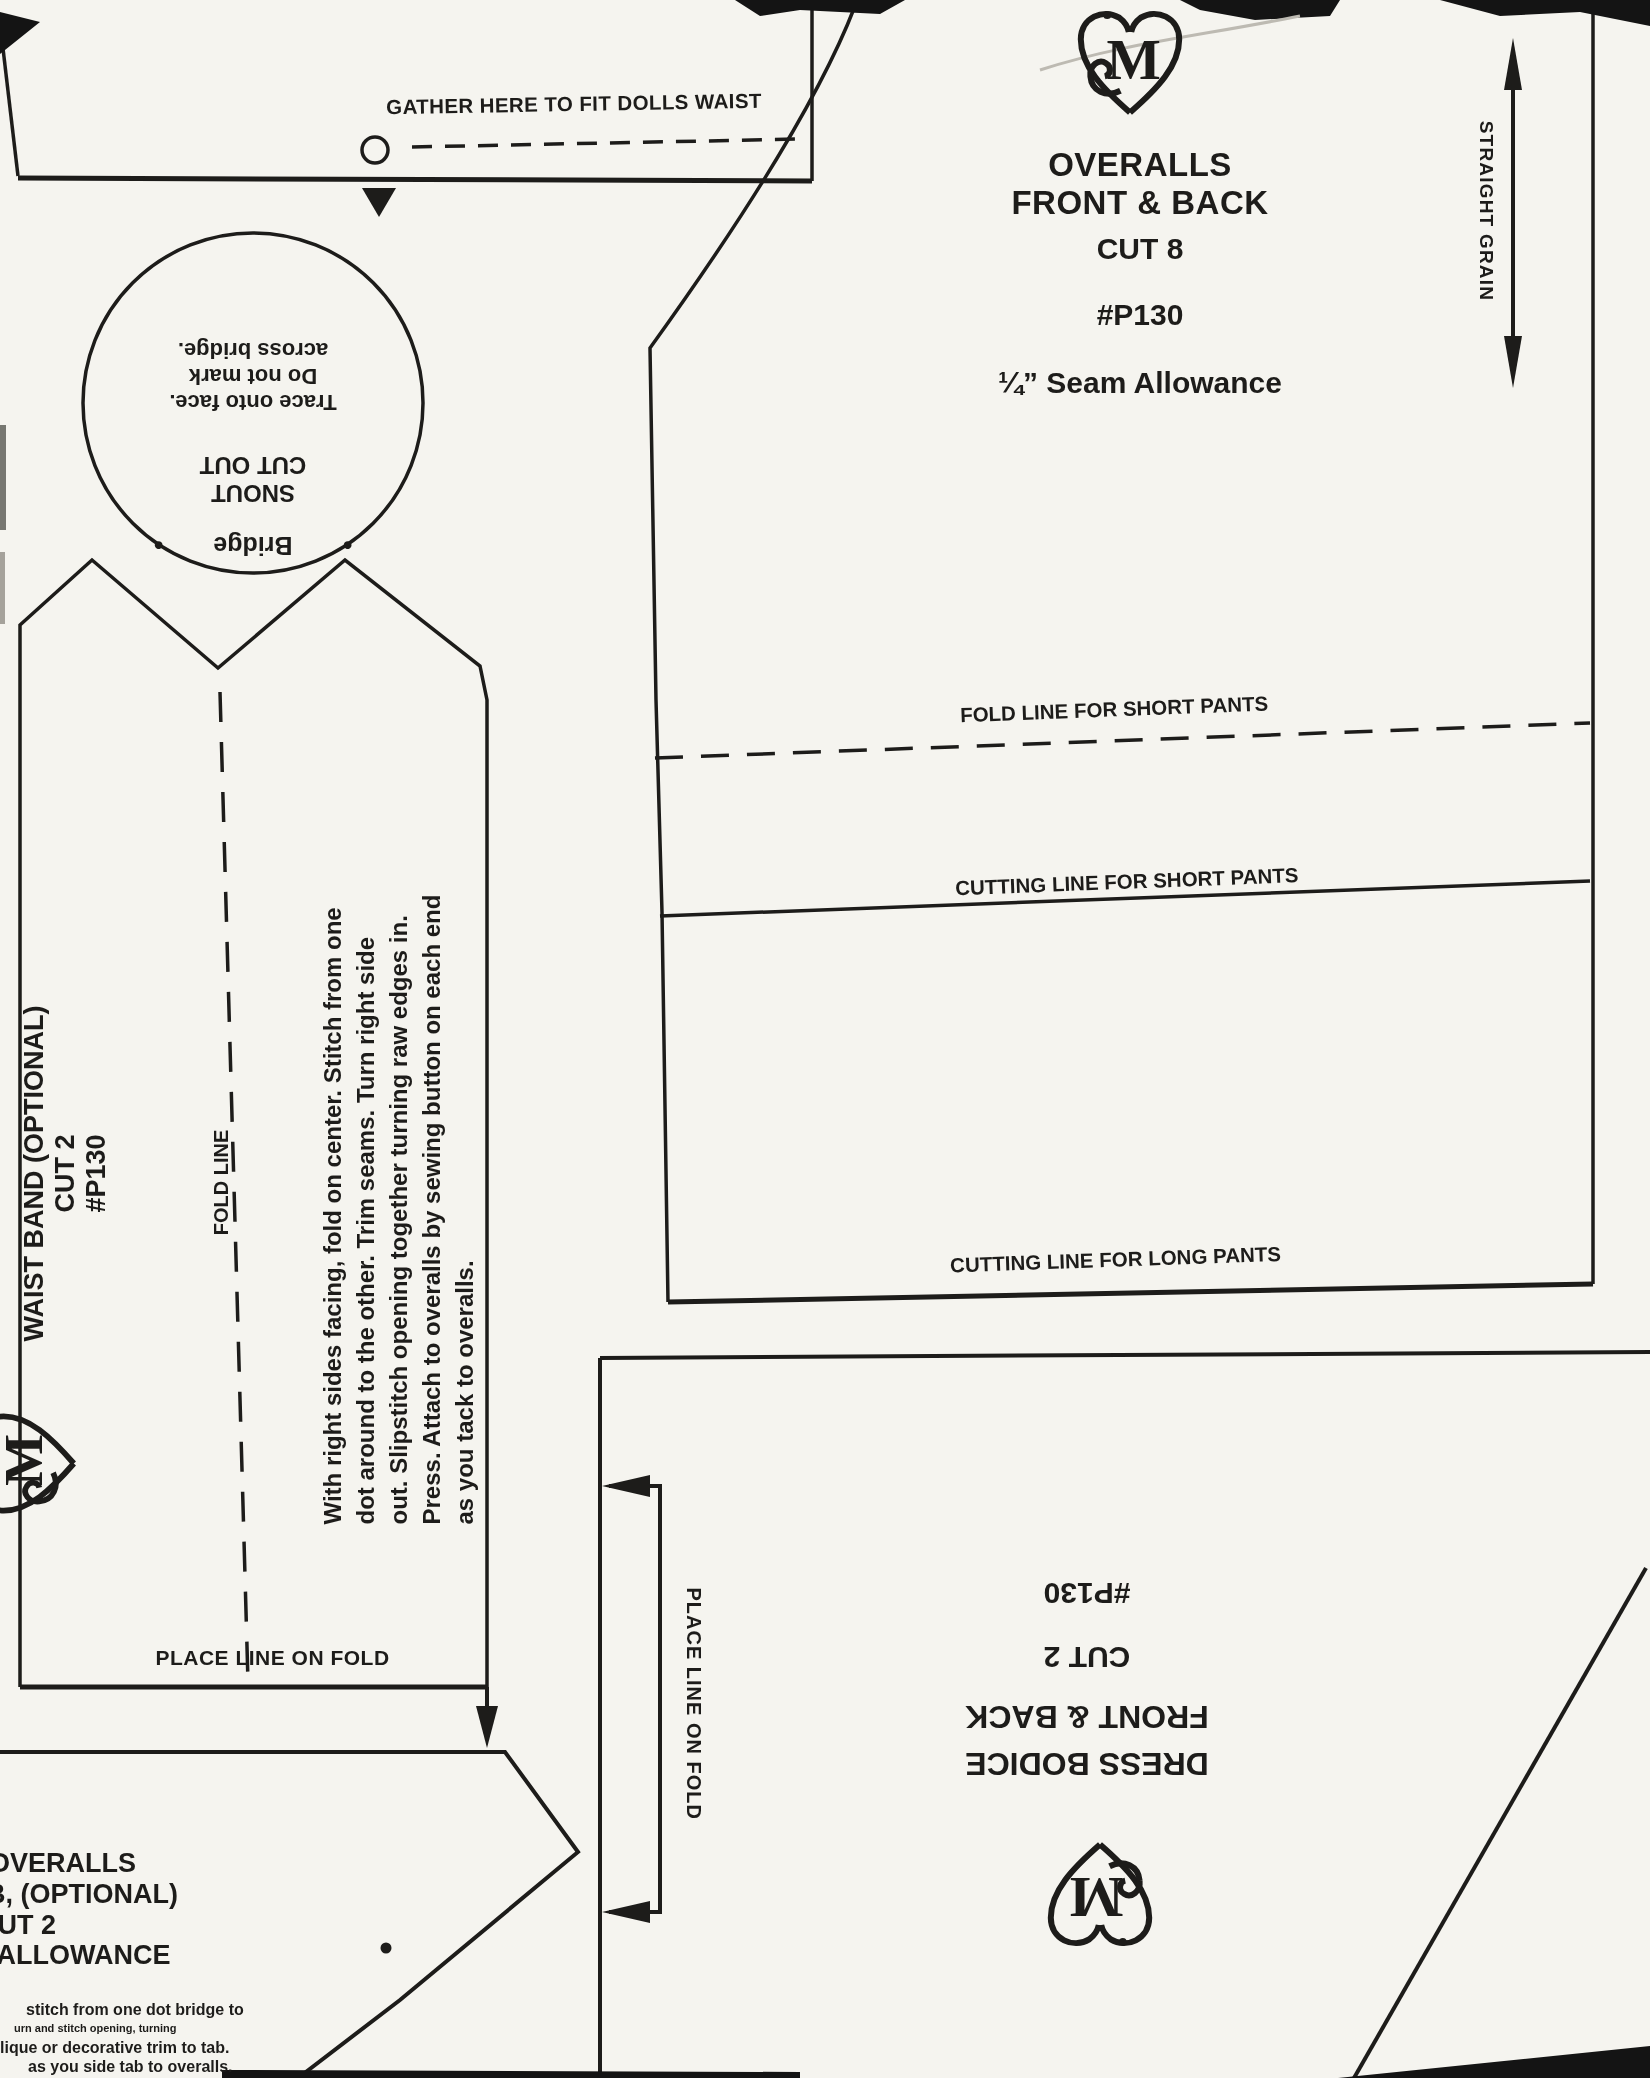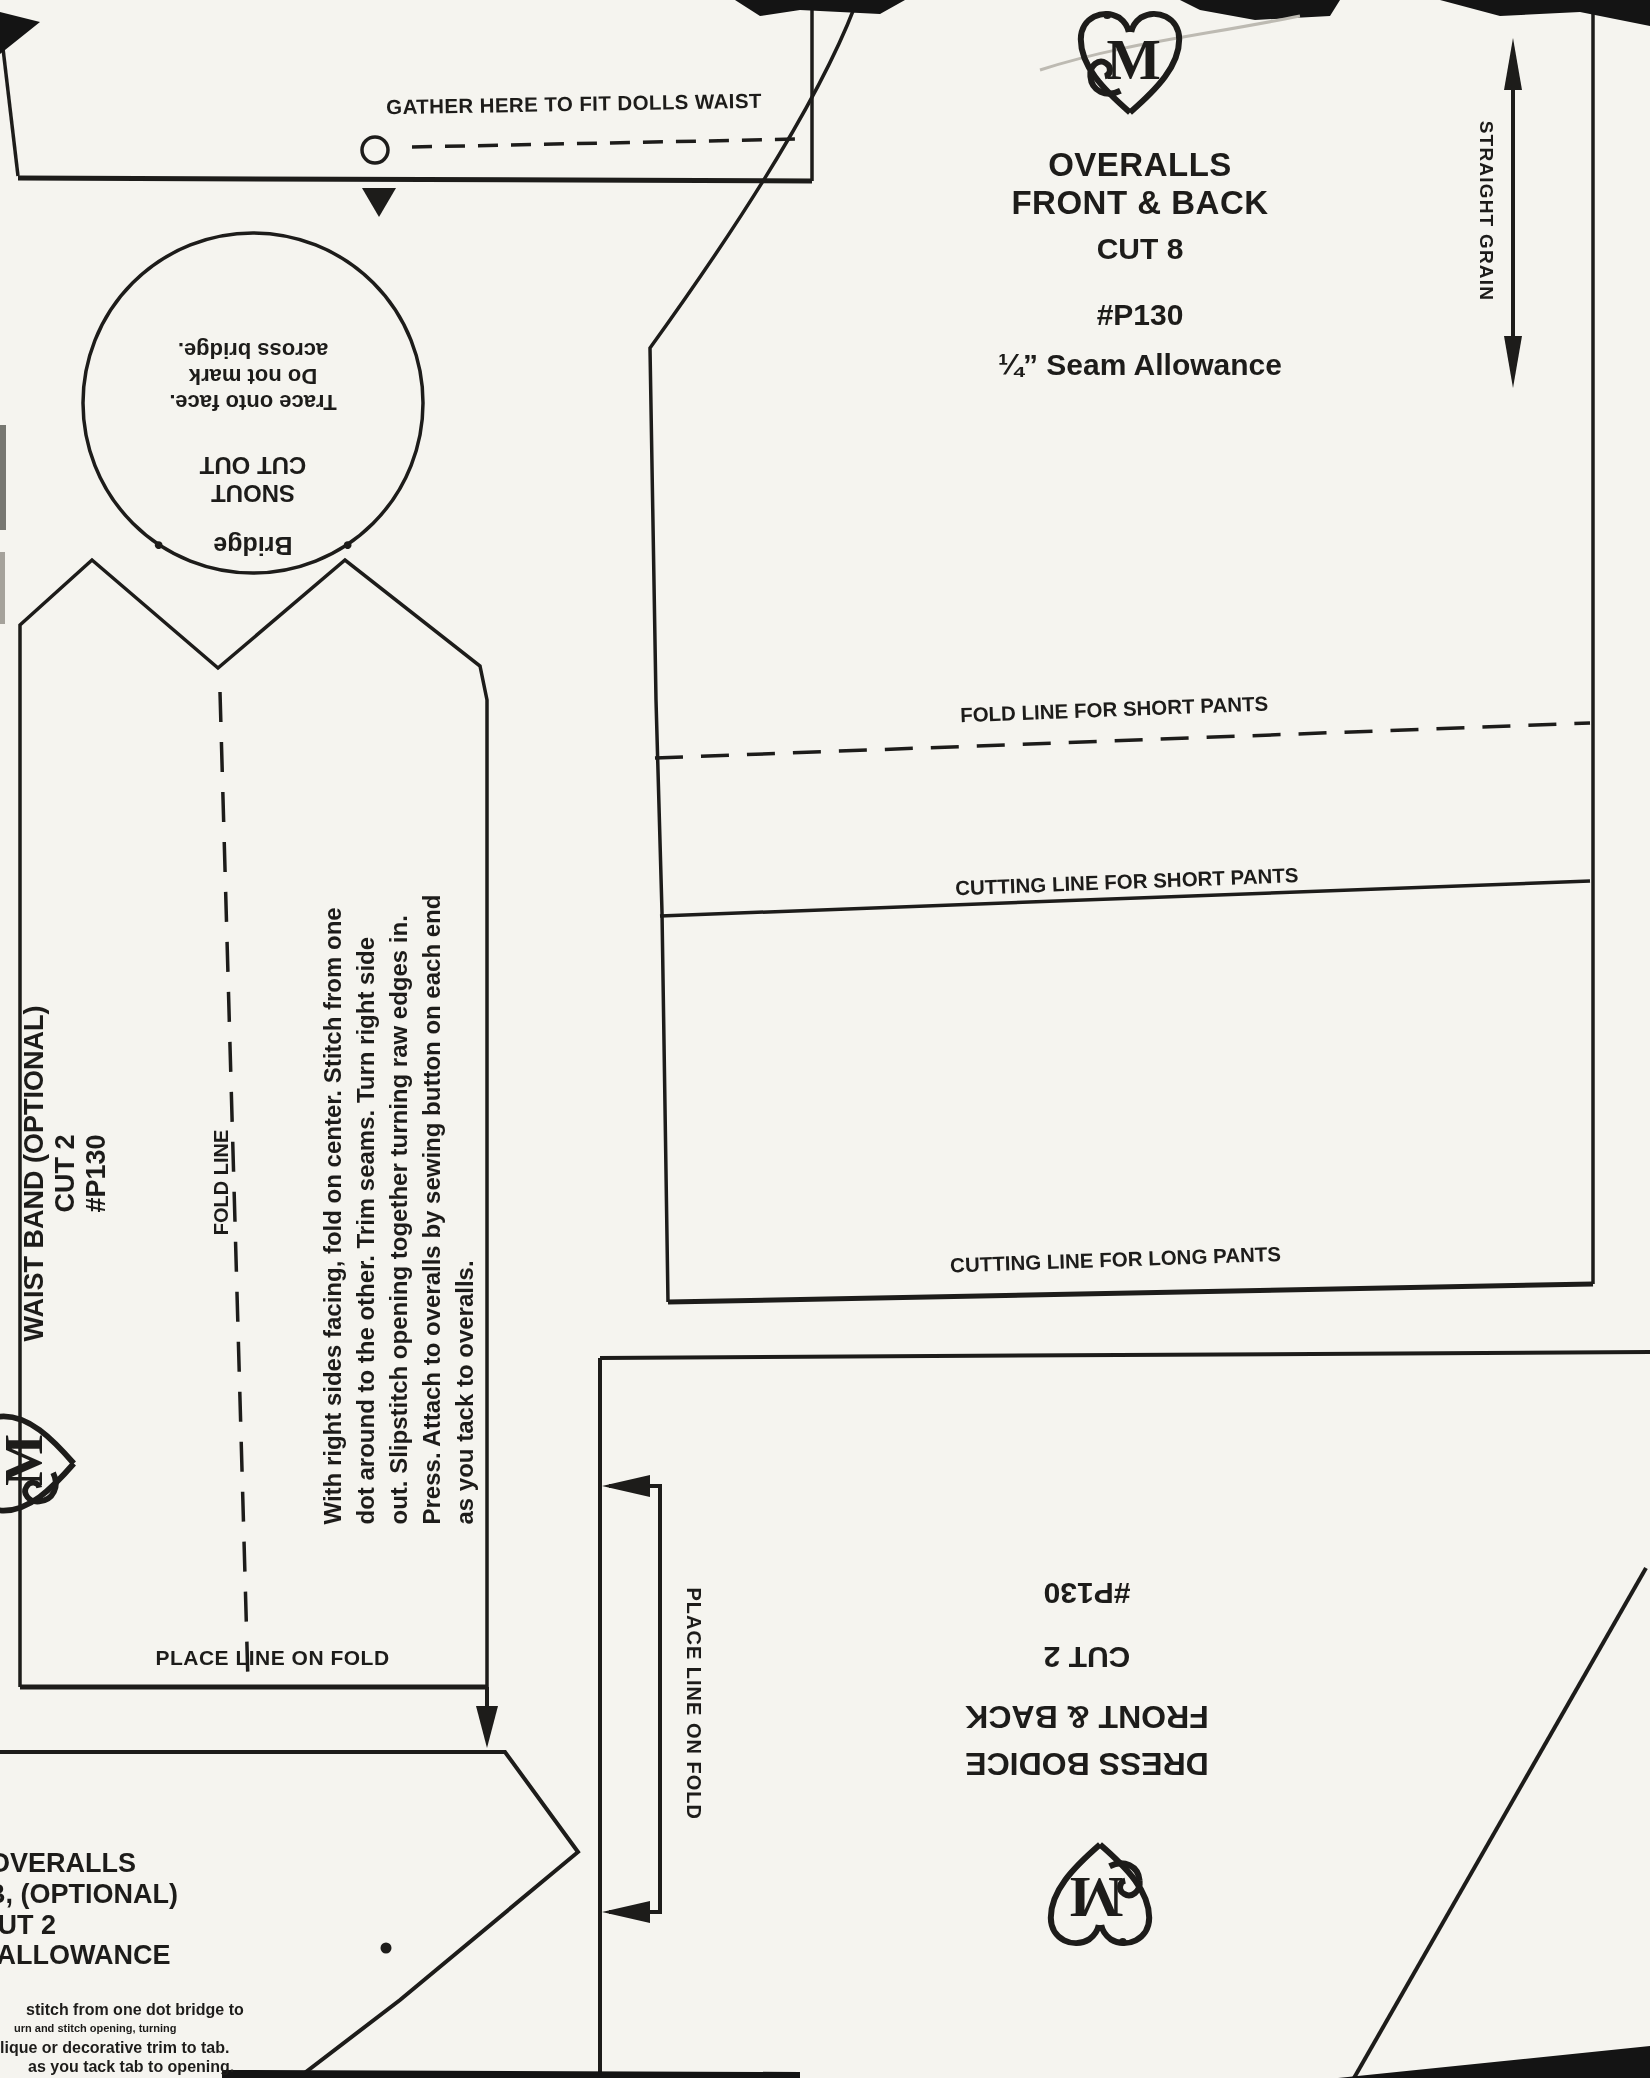--- a/index.html
+++ b/index.html
@@ -117,21 +117,21 @@
     <div style="font-size:22px;line-height:26px;">Trace onto face.</div>
     <div style="font-size:22px;line-height:26px;">Do not mark</div>
     <div style="font-size:22px;line-height:26px;">across bridge.</div>
   </div>
 
   <div class="blk ctr" style="left:955px;top:146px;width:370px;">
     <div style="font-size:33px;line-height:38px;letter-spacing:.5px;">OVERALLS</div>
     <div style="font-size:33px;line-height:38px;letter-spacing:.5px;">FRONT &amp; BACK</div>
     <div style="font-size:30px;margin-top:10px;">CUT 8</div>
     <div style="font-size:30px;margin-top:32px;">#P130</div>
-    <div style="font-size:30px;margin-top:16px;">¼” Seam Allowance</div>
+    <div style="font-size:30px;margin-top:34px;">¼” Seam Allowance</div>
   </div>
 
   <div class="t ctr rotcw" style="left:1361px;top:200px;width:250px;font-size:19px;letter-spacing:1.2px;">STRAIGHT GRAIN</div>
 
   <div class="t" style="left:960px;top:697px;width:330px;font-size:20.5px;transform:rotate(-2.2deg);">FOLD LINE FOR SHORT PANTS</div>
 
   <div class="t" style="left:955px;top:869px;width:380px;font-size:20.5px;transform:rotate(-2.2deg);">CUTTING LINE FOR SHORT PANTS</div>
 
   <div class="t" style="left:950px;top:1247px;width:370px;font-size:20.5px;transform:rotate(-2deg);">CUTTING LINE FOR LONG PANTS</div>
 
@@ -163,15 +163,15 @@
   <div class="t ctr rotcw" style="left:578px;top:1691px;width:230px;font-size:20px;letter-spacing:1px;">PLACE LINE ON FOLD</div>
 
   <div class="t" style="left:-11px;top:1848px;font-size:27px;">OVERALLS</div>
   <div class="t" style="left:-48px;top:1879px;font-size:27px;">TAB, (OPTIONAL)</div>
   <div class="t" style="left:-22px;top:1910px;font-size:27px;">CUT 2</div>
   <div class="t" style="left:-46px;top:1940px;font-size:27px;">¼” ALLOWANCE</div>
 
   <div class="t" style="left:26px;top:2000px;font-size:16px;line-height:19px;">stitch from one dot bridge to</div>
   <div class="t" style="left:14px;top:2019px;font-size:11px;line-height:19px;">urn and stitch opening, turning</div>
   <div class="t" style="left:0;top:2038px;font-size:16px;line-height:19px;">lique or decorative trim to tab.</div>
-  <div class="t" style="left:28px;top:2057px;font-size:16px;line-height:19px;">as you tack tab to opening.</div>
+  <div class="t" style="left:28px;top:2057px;font-size:16px;line-height:19px;">as you side tab to overalls.</div>
 
 </div>
 
 </body></html>

